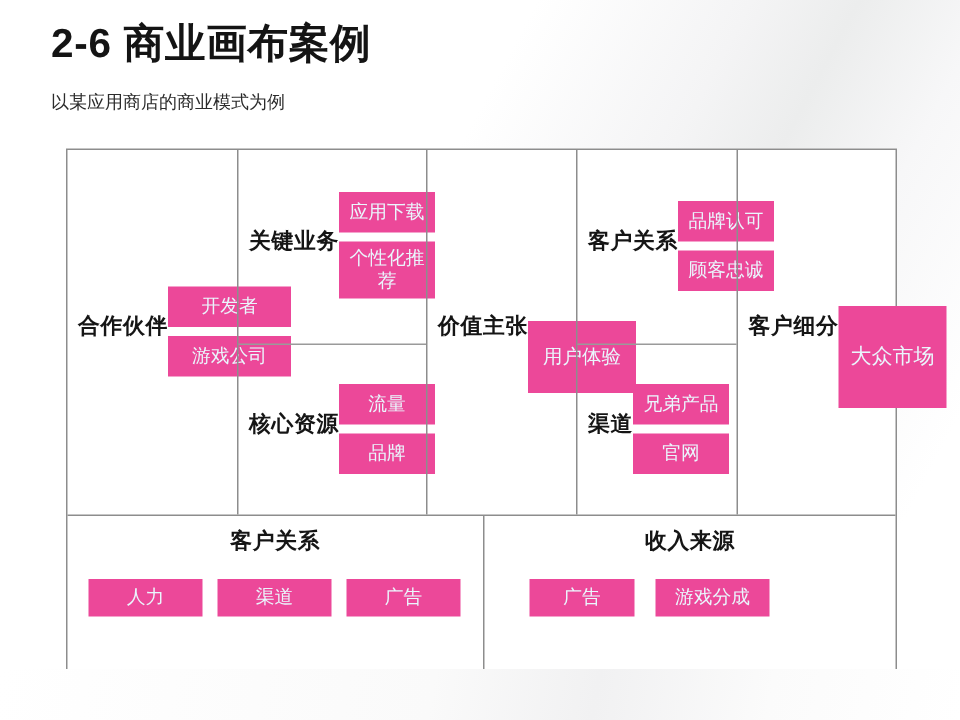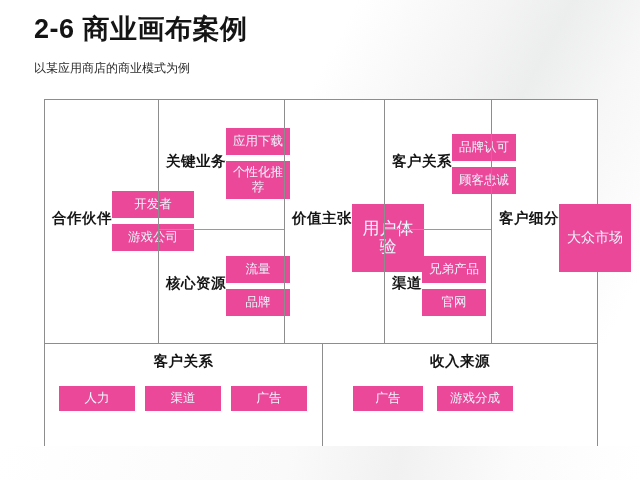--- a/index.html
+++ b/index.html
@@ -136,22 +136,22 @@
     padding: 6px 4px;
     width: 82px;
     display: flex;
     align-items: center;
     justify-content: center;
     word-break: break-all;
   }
   .chip.wide  { width: 64px; }
   .chip.value {
     width: 72px;
-    height: 68px;
-    font-size: 17px;
+    height: 48px;
+    font-size: 13px;
     line-height: 18px;
   }
   .chip.segment {
     width: 72px;
     height: 68px;
     font-size: 14px;
     line-height: 19px;
   }
   .chip.two-line { height: 38px; }
 

